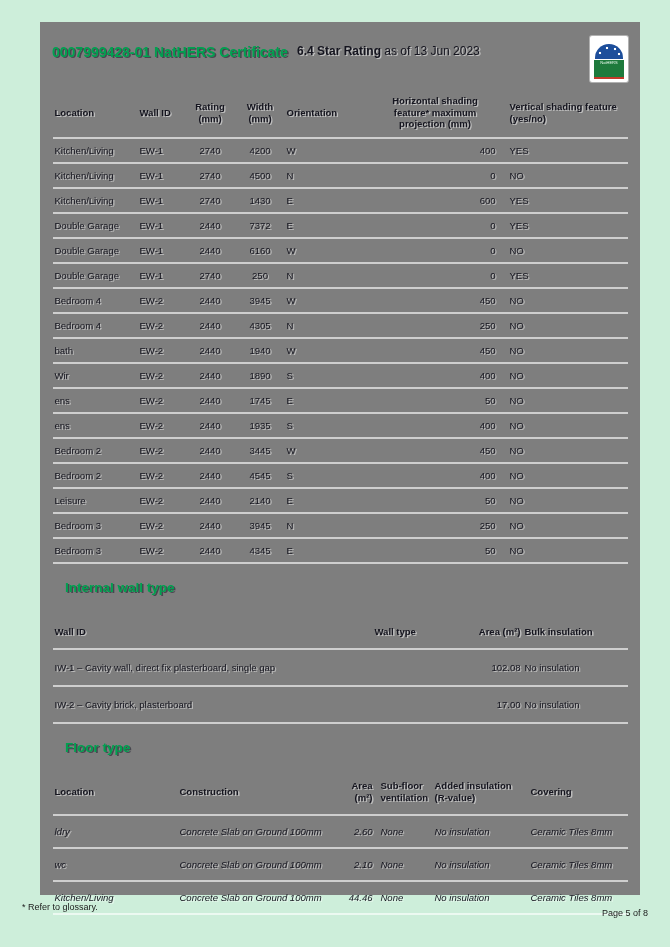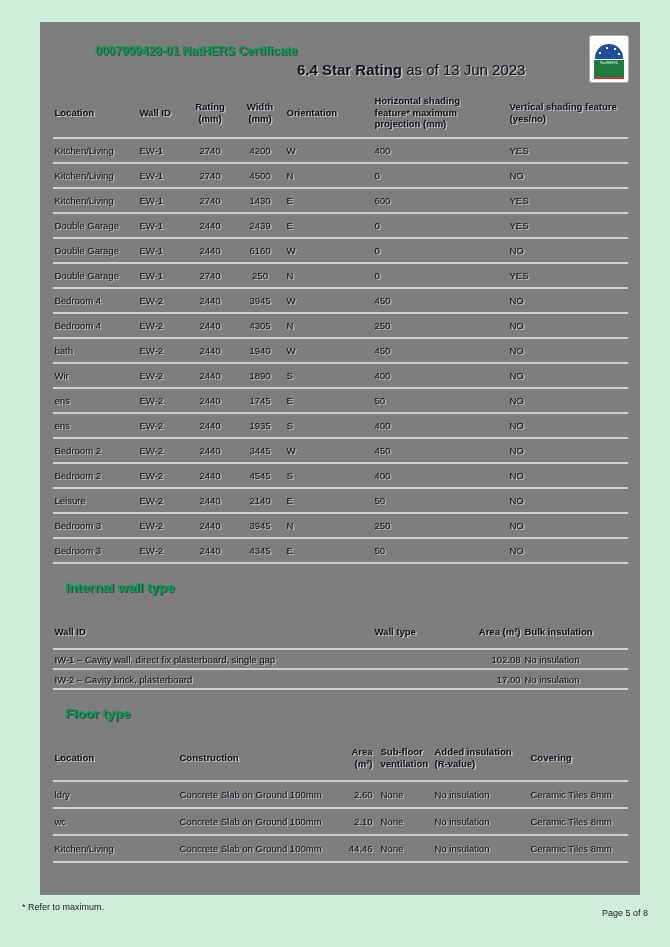--- a/index.html
+++ b/index.html
@@ -13,22 +13,22 @@
     position:absolute;left:40px;top:22px;width:600px;height:873px;
     background:#7e7e7e;
     box-sizing:border-box;
     padding:14px 12px 0 12px;
   }
   
   .dbl{ text-shadow:1.4px 1.1px 0 rgba(255,255,255,0.5); color:#15151f; }
   .ghost-green{ color:#00a150; text-shadow:1.4px 1.1px 0 rgba(25,25,40,0.55); }
 
   .hdr{ display:flex; align-items:flex-start; position:relative; height:52px;}
-  .hdr .title{ font-size:12px; font-weight:bold; margin-top:8px; width:245px;text-align:right;}
-  .hdr .rating{ font-size:15px; margin-top:25px; }
+  .hdr .title{ font-size:14px; font-weight:bold; margin-top:8px; width:245px;}
+  .hdr .rating{ font-size:12px; margin-top:8px; }
   .hdr .rating b{ font-weight:bold; }
 
   .logo{
     position:absolute; right:0px; top:0px; width:38px; height:46px;
     background:#ffffff; border-radius:2px;
     display:flex; flex-direction:column; align-items:center; justify-content:flex-end;
     box-shadow:0 0 0 1px rgba(255,255,255,0.4);
   }
   .logo .dome{
     width:28px; height:15px; margin-bottom:1px;
@@ -50,37 +50,37 @@
   th,td{ padding:0 2px; font-size:9.5px; overflow:hidden; white-space:nowrap;}
   th{ font-weight:bold; text-align:left; vertical-align:middle; line-height:1.25; white-space:normal;}
   tbody tr{ height:25px; border-top:2px solid rgba(255,255,255,0.62); }
   thead tr{ border-bottom:0; }
   tbody{ border-bottom:2px solid rgba(255,255,255,0.62); }
 
   
   #shading thead tr{ height:50px; }
   #shading th:nth-child(3), #shading th:nth-child(4),
   #shading td:nth-child(3), #shading td:nth-child(4){ text-align:center; }
-  #shading th:nth-child(6), #shading td:nth-child(6){ text-align:left; }
+  #shading th:nth-child(6), #shading td:nth-child(6){ text-align:right; }
   #shading th:nth-child(7), #shading td:nth-child(7){ padding-left:12px; }
 
   .section-heading{
     font-size:13.5px; font-weight:bold; margin:16px 0 0 13px;
   }
 
   
   #iwall{ margin-top:20px; }
   #iwall thead tr{ height:34px; }
-  #iwall tbody tr{ height:20px; }
+  #iwall tbody tr{ height:37px; }
   #iwall th:nth-child(3), #iwall td:nth-child(3){ text-align:right; }
 
   
   #floor{ margin-top:14px; }
   #floor thead tr{ height:46px; }
-  #floor tbody tr{ height:27px; }
+  #floor tbody tr{ height:33px;font-style:italic; }
   #floor th:nth-child(3), #floor td:nth-child(3){ text-align:right; }
   #floor th:nth-child(4), #floor td:nth-child(4){ padding-left:6px; }
   #floor th:nth-child(6), #floor td:nth-child(6){ padding-left:6px; }
 
   .footer{
     position:absolute; left:22px; top:901px; width:626px;
     font-size:9px; color:#1b1b1b; line-height:12px;
   }
   .footer .pageno{ position:absolute; right:0; top:6px;text-align:center; }
 </style>
@@ -108,21 +108,21 @@
         <col style="width:125px">
         <col style="width:130px">
     </colgroup>
     <thead>
       <tr>
         <th>Location</th>
         <th>Wall ID</th>
         <th>Rating (mm)</th>
         <th>Width (mm)</th>
         <th>Orientation</th>
-        <th style="">Horizontal shading feature* maximum projection (mm)</th>
+        <th style="text-align:center">Horizontal shading feature* maximum projection (mm)</th>
         <th>Vertical shading feature (yes/no)</th>
       </tr>
     </thead>
     <tbody>
         <tr>
           <td>Kitchen/Living</td>
           <td>EW-1</td>
           <td>2740</td>
           <td>4200</td>
           <td>W</td>
@@ -144,21 +144,21 @@
           <td>2740</td>
           <td>1430</td>
           <td>E</td>
           <td>600</td>
           <td>YES</td>
         </tr>
         <tr>
           <td>Double Garage</td>
           <td>EW-1</td>
           <td>2440</td>
-          <td>2439</td>
+          <td>7372</td>
           <td>E</td>
           <td>0</td>
           <td>YES</td>
         </tr>
         <tr>
           <td>Double Garage</td>
           <td>EW-1</td>
           <td>2440</td>
           <td>6160</td>
           <td>W</td>
@@ -354,15 +354,15 @@
           <td>None</td>
           <td>No insulation</td>
           <td>Ceramic Tiles 8mm</td>
         </tr>
       </tbody>
   </table>
 
 </div>
 
 <div class="footer">
-  <div>* Refer to maximum.</div>
+  <div>* Refer to glossary.</div>
   <div class="pageno">Page 5 of 8</div>
 </div>
 
 </body></html>

